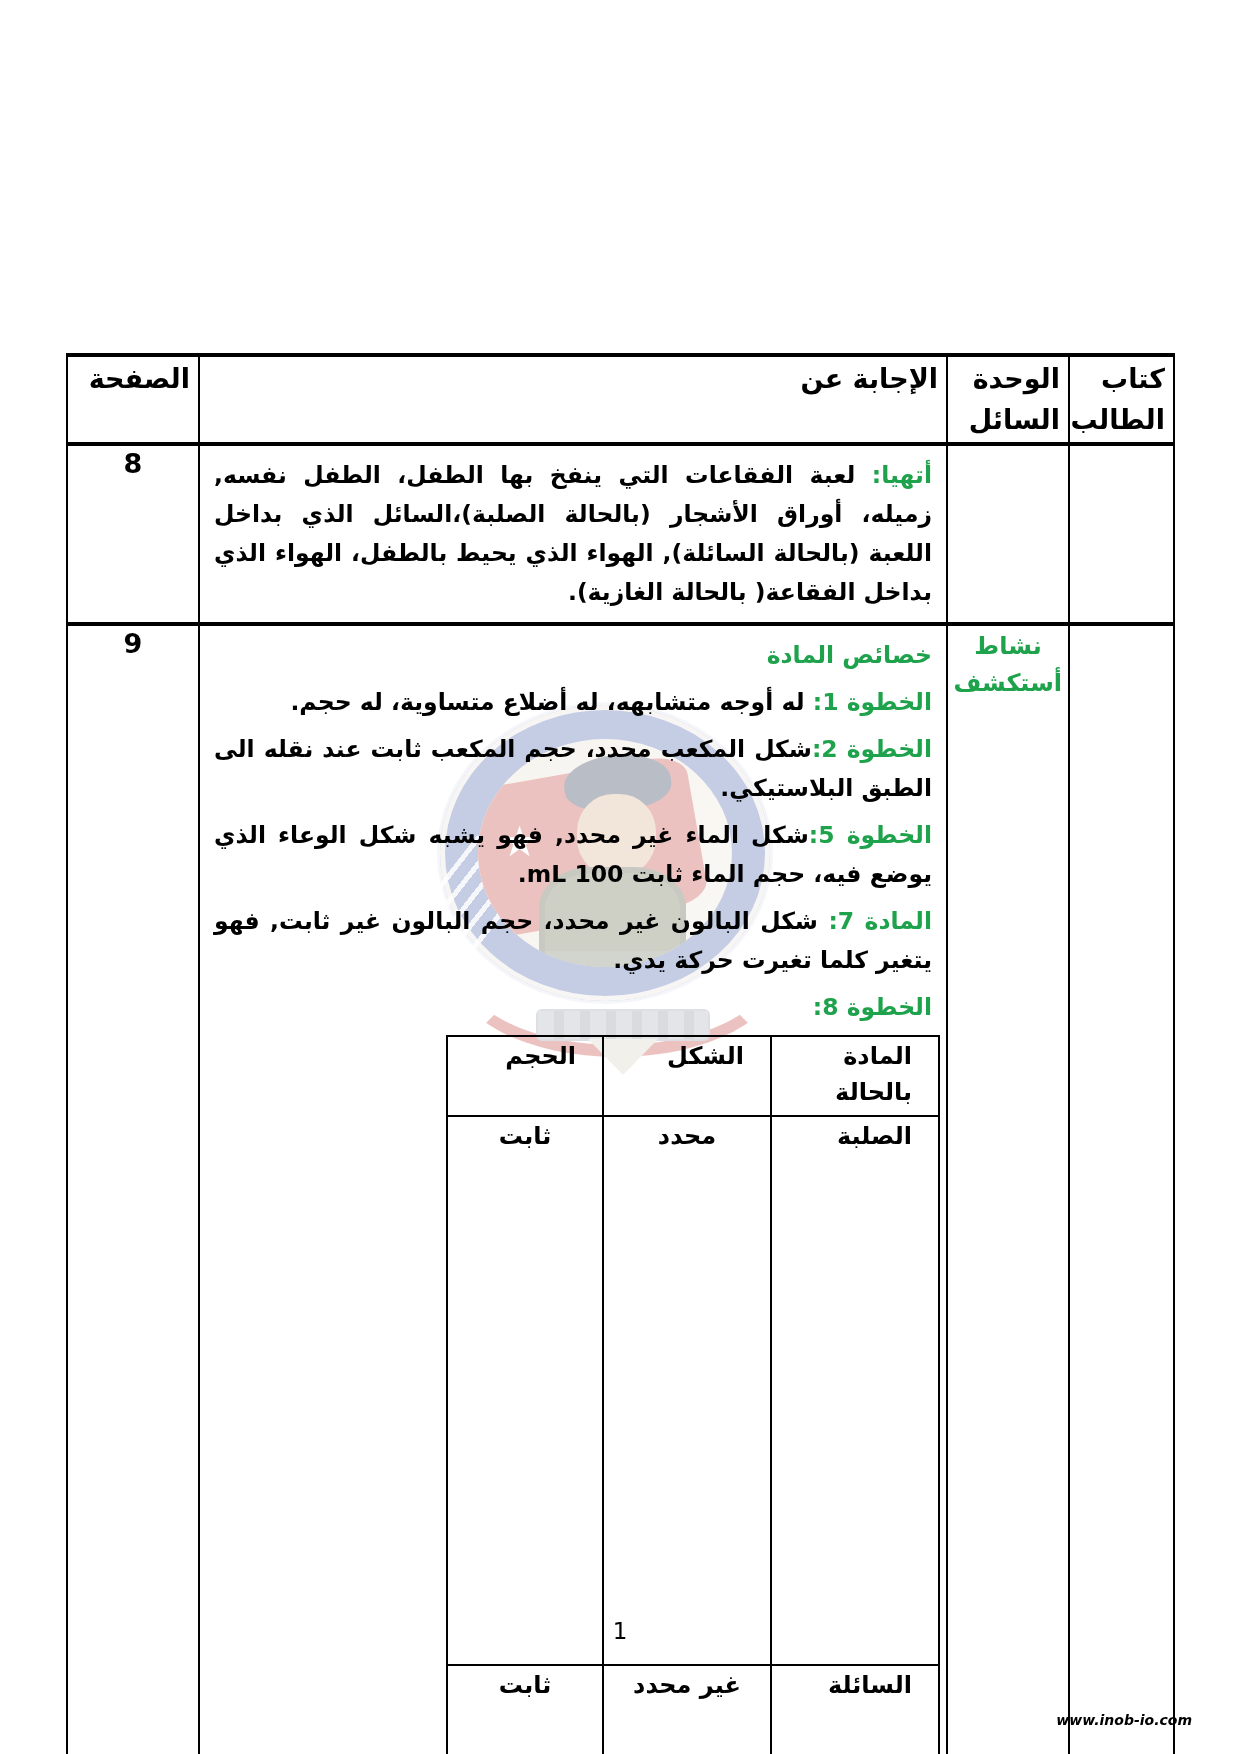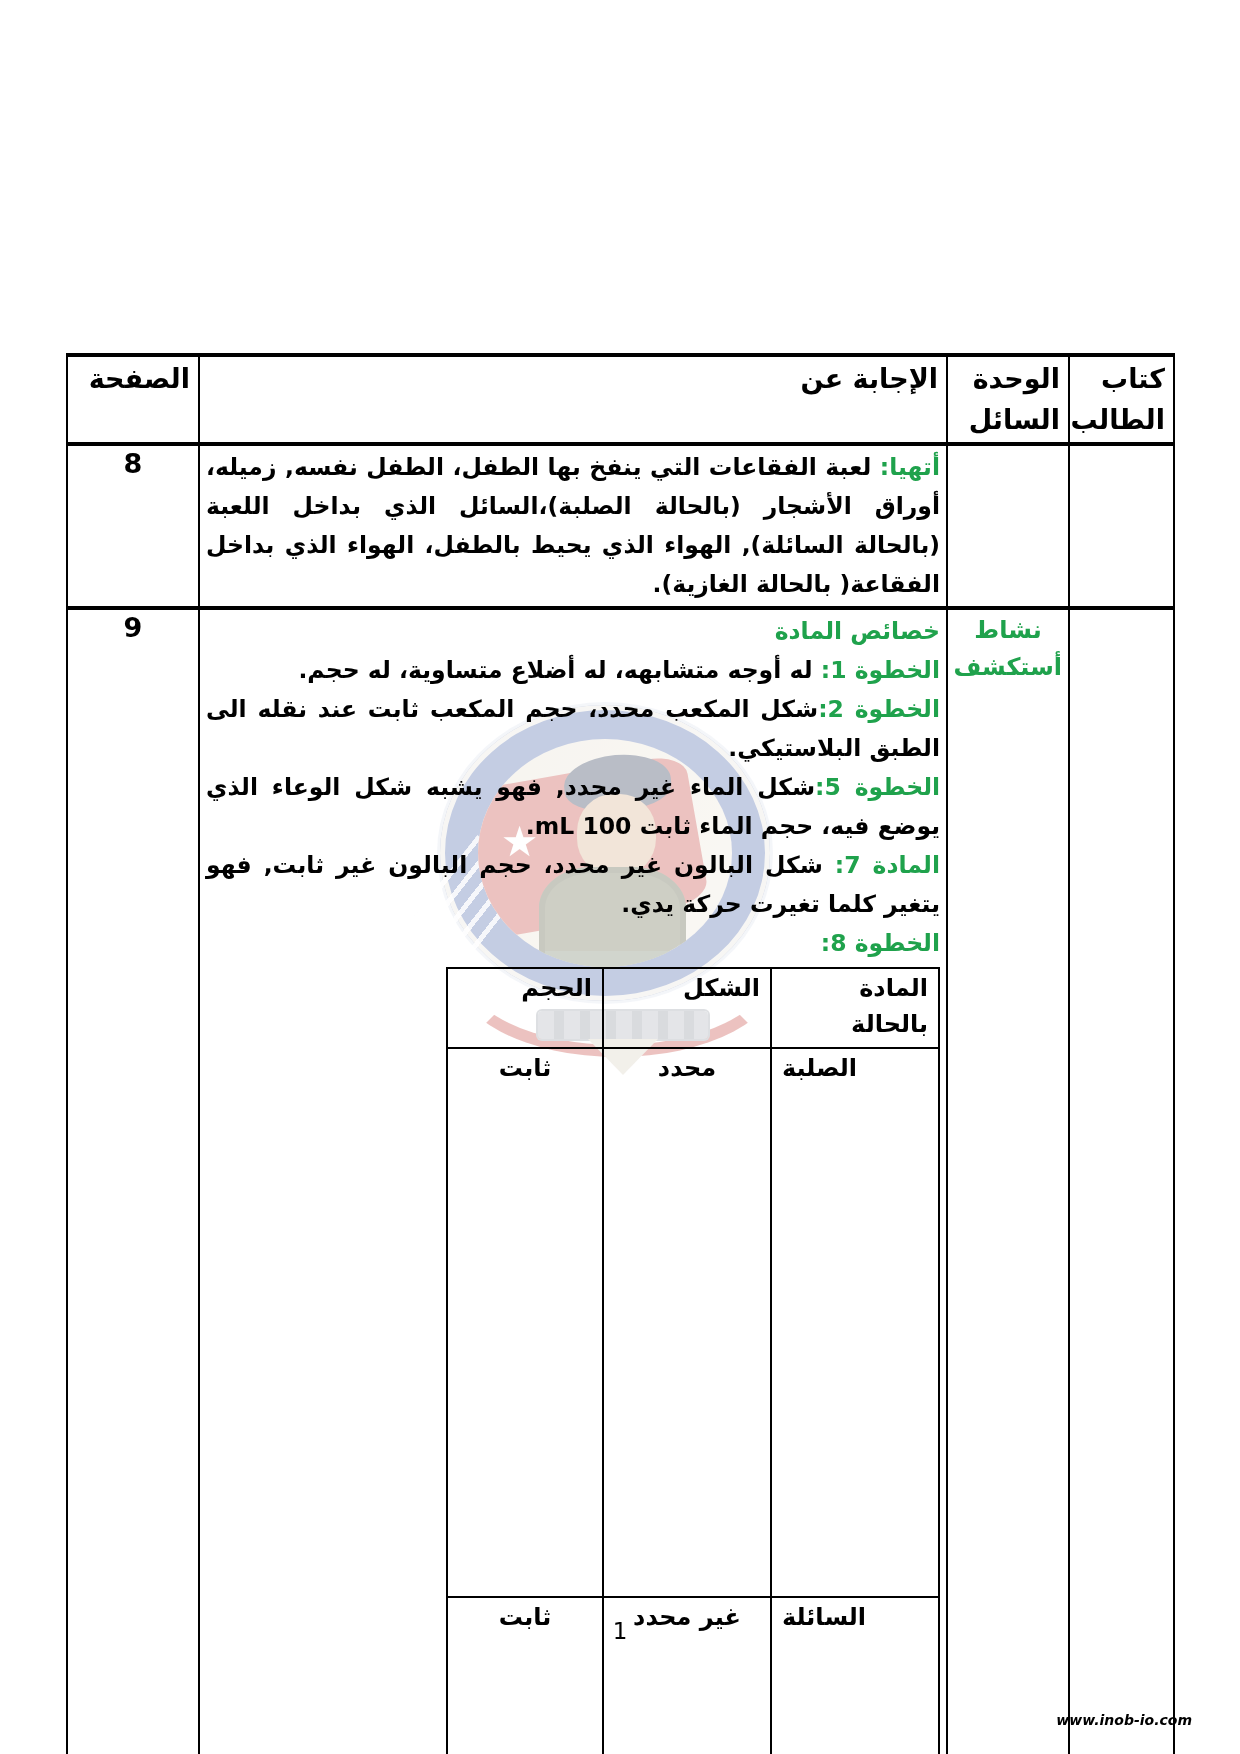--- a/index.html
+++ b/index.html
@@ -44,34 +44,34 @@
   }
   .answers th,.answers td{
     border-left:2px solid #000; border-right:2px solid #000;
     border-top:4px solid #000; border-bottom:4px solid #000;
     vertical-align:top; font-weight:bold; padding:2px 6px;
   }
   .answers th{font-size:27px; text-align:right; line-height:1.5; height:74px; padding:2px 8px;}
   .cell-page{ text-align:center; font-size:27px; padding-top:8px; }
   .cell-unit{ text-align:center; font-size:24px; line-height:1.55; padding-top:6px; }
   .cell-answer{ font-size:23.5px; line-height:1.66; padding:4px 8px 4px 10px; }
-  .para{ margin:0; text-align:justify; }
+  .para{ margin:8px; text-align:justify; }
   .g{ color:var(--green); }
   tr.row-8  td{ height:154px; }
   tr.row-9  td{ height:545px; }
 
   
   table.inner{ border-collapse:collapse; width:492px; margin-top:4px; direction:rtl; table-layout:fixed; background:transparent;}
-  .inner th,.inner td{ border:2px solid #000; font-weight:bold; font-size:24px; padding:1px 10px; vertical-align:top; line-height:1.5;}
+  .inner th,.inner td{ border:2px solid #000; font-weight:bold; font-size:24px; padding:1px 26px; vertical-align:top; line-height:1.5;}
   .inner th{ height:76px; }
   .inner td{ height:34px; }
   .ih-mat{ text-align:right;border-radius:6px; }
   .ih-shape{ text-align:right; }
   .ih-vol{ text-align:left; }
-  .ic-mat{ text-align:left; }
+  .ic-mat{ text-align:right; }
   .ic-val{ text-align:center; }
 
   
   .footer-num{ position:absolute; top:1618px; left:0; width:1240px; text-align:center; font-size:23px; }
   .site{ position:absolute; top:1712px; right:48px; font-size:14px; font-weight:bold; font-style:italic; }
 </style>
 </head>
 <body>
 
 <div class="page">

